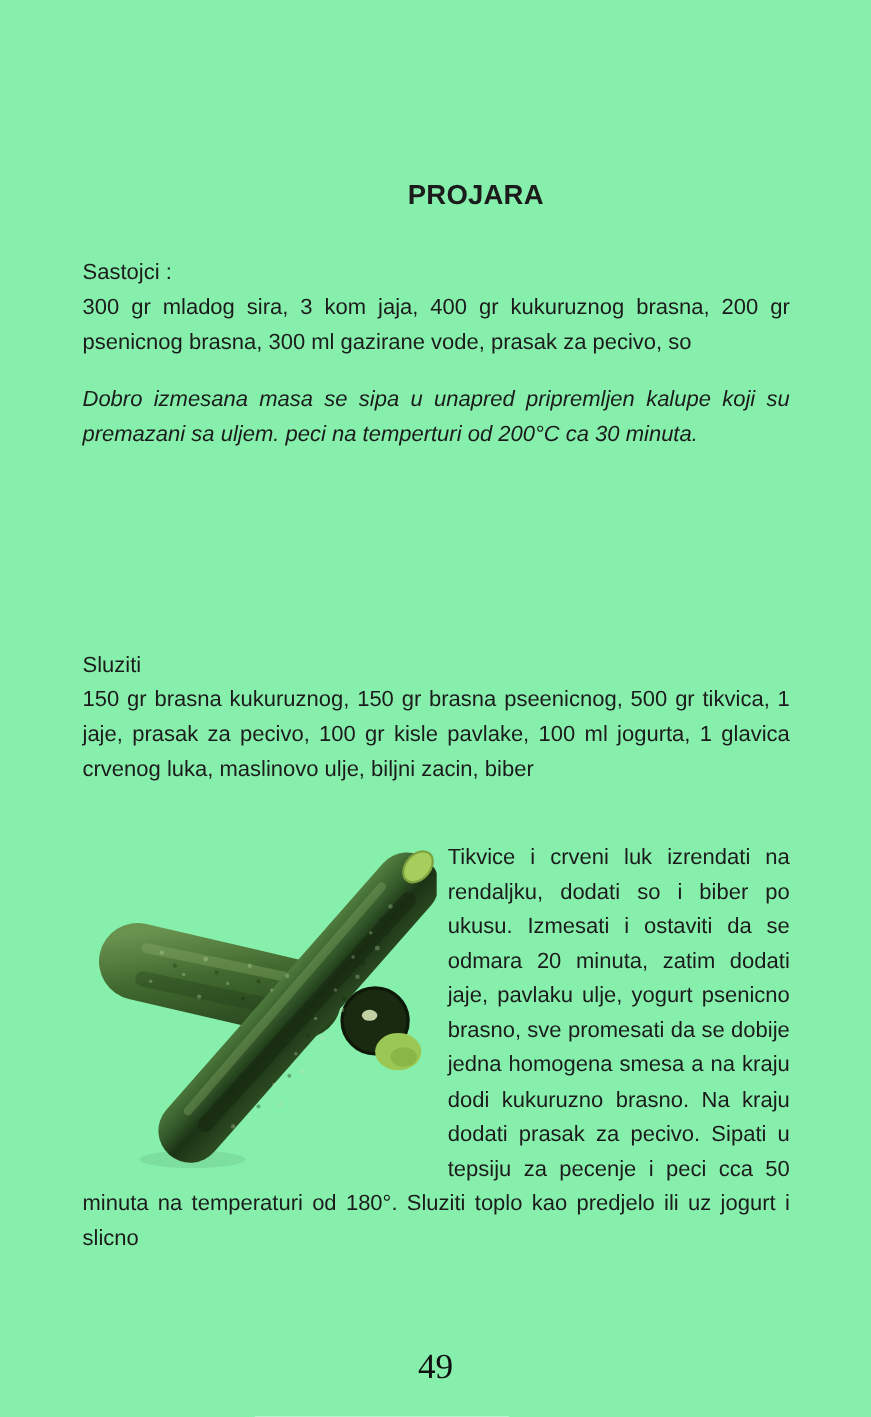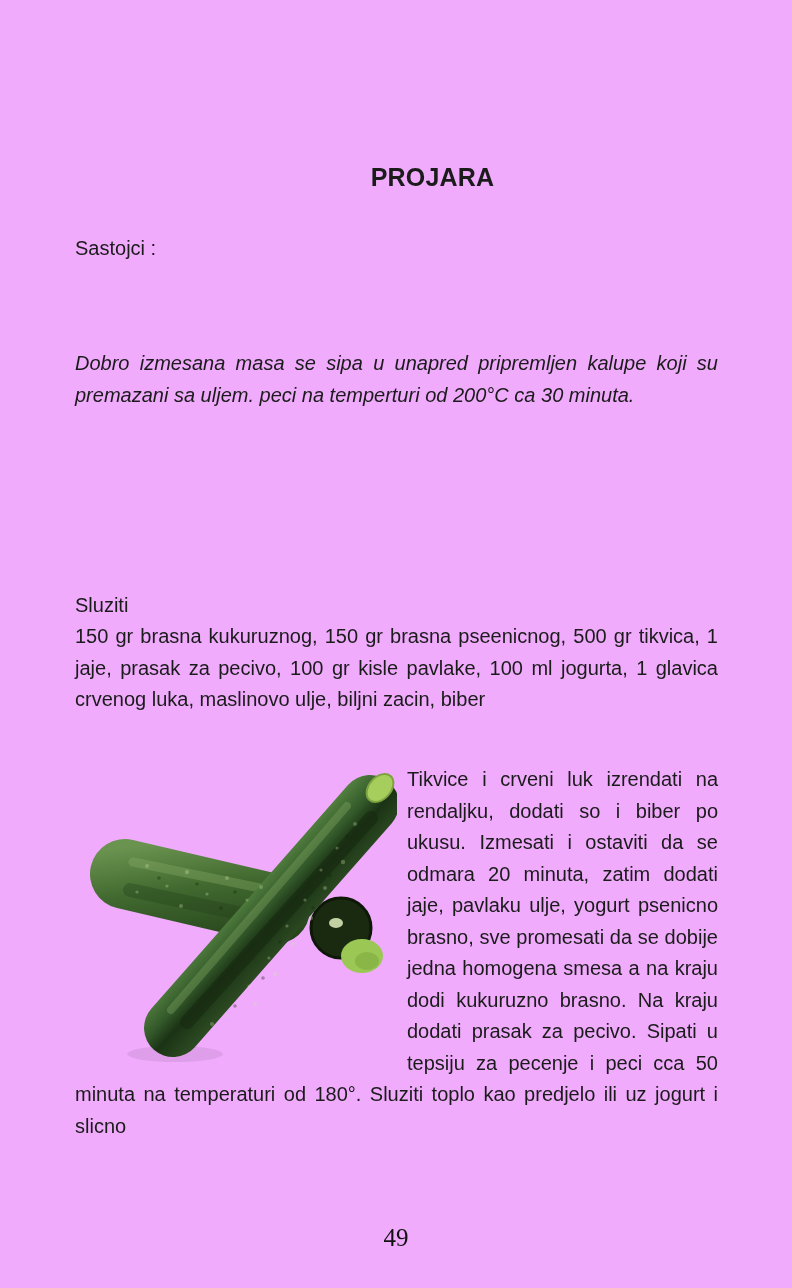--- a/index.html
+++ b/index.html
@@ -1,17 +1,17 @@
 <!DOCTYPE html>
 <html><head>
 <meta charset="utf-8">
 <style>
   html,body { margin:0; padding:0; background:#ffffff; }
   .page {
-    position:relative; width:792px; height:1288px; background:#f0abfc;
+    position:relative; width:792px; height:1288px; background:#86efac;
     font-family:"Liberation Sans", sans-serif; color:#1b1b1b; overflow:hidden;
   }
   .title {
     position:absolute; width:643px; text-align:center;
     font-size:25px; font-weight:bold; letter-spacing:0.2px;
   }
   #title1 { left:111px; top:163px; }
   #title2 { left:75px;  top:529px; }
   .body-block {
     position:absolute; left:75px; width:643px;
@@ -23,32 +23,33 @@
   #inst1     { top:348px;font-style:italic; }
   #sastojci2 { top:590px; }
   #ing2      { top:621px; }
   #wrapblock { top:764px; }
   .zimg {
     float:left; width:322px; height:300px;
     margin:2px 10px 2px 0;
   }
   .pageno {
     position:absolute; top:1224px; left:0; width:792px; text-align:center;
-    font-family:"Liberation Serif", serif; font-size:25px; color:#111;
+    font-family:"Liberation Serif", serif; font-size:32px; color:#111;
   }
 </style>
 </head>
 <body>
 
 <div class="page">
 
   <div class="title" id="title1">PROJARA</div>
 
   <div class="body-block single" id="sastojci1">Sastojci :</div>
 
+  <div class="body-block" id="ing1">300 gr mladog sira, 3 kom jaja, 400 gr kukuruznog brasna, 200 gr psenicnog brasna, 300 ml gazirane vode, prasak za pecivo, so</div>
 
   <div class="body-block" id="inst1">Dobro izmesana masa se sipa u unapred pripremljen kalupe koji su premazani sa uljem. peci na temperturi od 200°C ca 30 minuta.</div>
 
 
   <div class="body-block single" id="sastojci2">Sluziti</div>
 
   <div class="body-block" id="ing2">150 gr brasna kukuruznog, 150 gr brasna pseenicnog, 500 gr tikvica, 1 jaje, prasak za pecivo, 100 gr kisle pavlake, 100 ml jogurta, 1 glavica crvenog luka, maslinovo ulje, biljni zacin,  biber</div>
 
   <div class="body-block" id="wrapblock">
     <div class="zimg">

